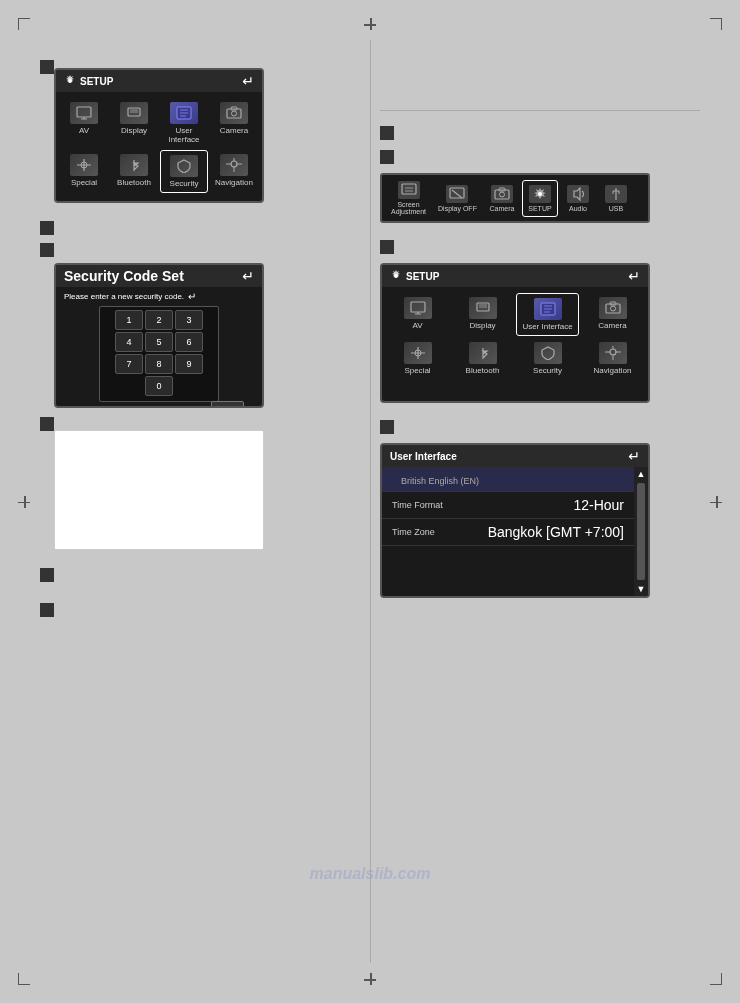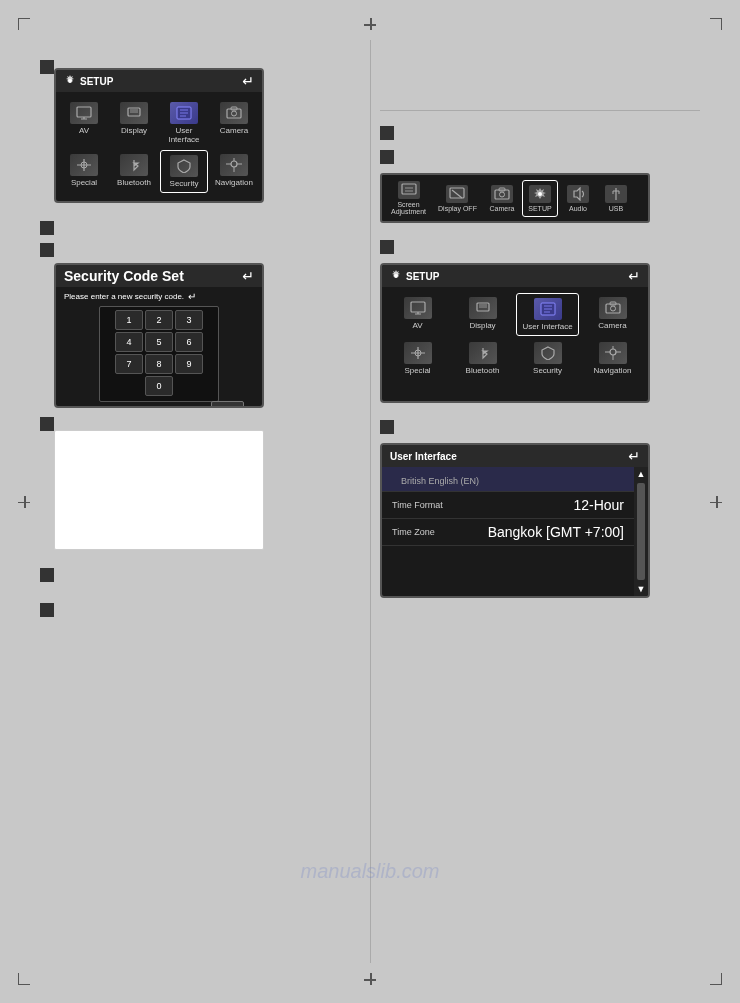--- a/index.html
+++ b/index.html
@@ -398,23 +398,23 @@
       border: 1.5px solid #ffffff !important;
     }
 
     
     .watermark {
       position: absolute;
       bottom: 120px;
       left: 50%;
       transform: translateX(-50%);
       color: rgba(100,120,200,0.25);
-      font-size: 20px;
+      font-size: 16px;
       font-style: italic;
-      font-weight: normal;
+      font-weight: bold;
       white-space: nowrap;
       pointer-events: none;
       z-index: 10;
     }
   </style>
 </head>
 <body>
 
 <div class="corner-mark corner-tl"></div>
 <div class="corner-mark corner-tr"></div>

